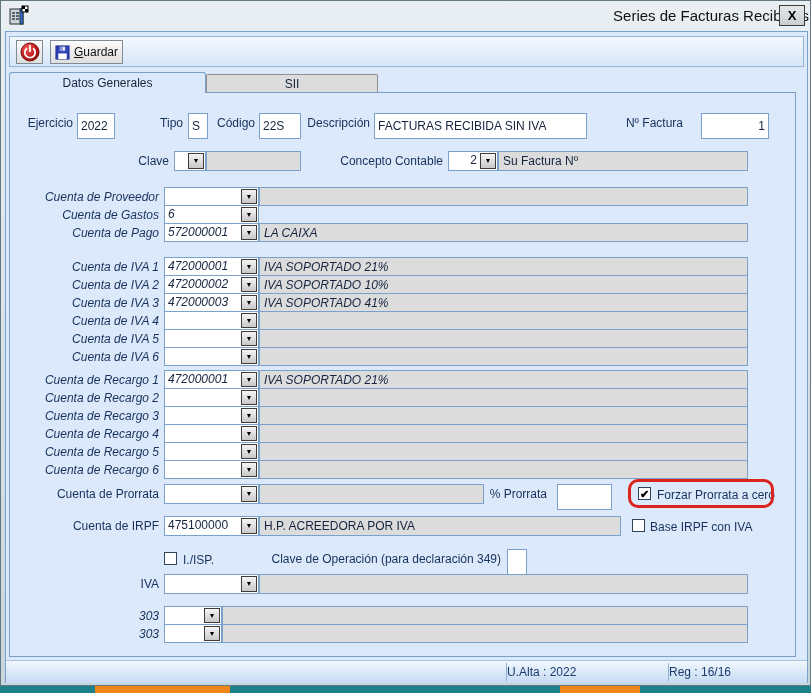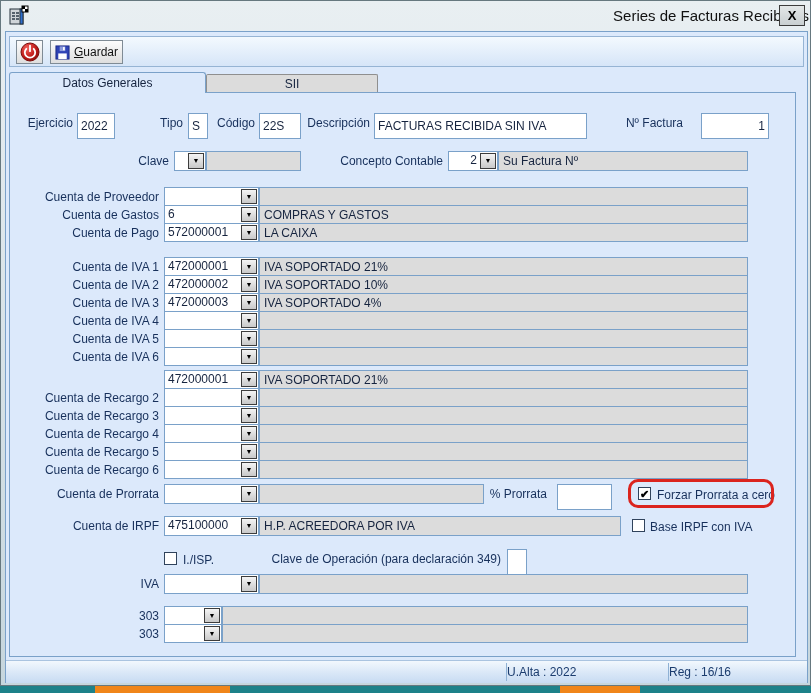--- a/index.html
+++ b/index.html
@@ -40,21 +40,21 @@
                 background:#dce9fb; border:1px solid #7aa1c9; border-bottom:none;
                 border-radius:3px 3px 0 0; z-index:3; }
   .tab-inactive { left:205px; top:73px; width:172px; height:19px; line-height:18px;
                   background:#dcdcdc; border:1px solid #8f8f8f; border-bottom:none;
                   border-radius:2px 2px 0 0; z-index:1; }
   .tabpage { position:absolute; left:8px; top:91px; width:787px; height:565px;
              background:#dce9fb; border:1px solid #7aa1c9; z-index:2; }
 
   
   .frow { position:absolute; left:0; width:657px; height:20px; z-index:4; }
-  .frow19 { height:19px; }
+  .frow19 { height:19px;font-style:italic; }
   .cell { position:absolute; top:0; height:100%; display:flex; align-items:center; }
   .lbl { justify-content:flex-end; font-size:12px; color:#17305b; white-space:nowrap; }
   .inp { background:#fff; border:1px solid #7aa1c9; font-size:12px; color:#16243f;
          padding:12px 3px; display:flex; align-items:center; overflow:hidden; white-space:nowrap; }
   .inp.ra { justify-content:flex-end; }
   .gray { background:#dcdcdc; border:1px solid #7aa1c9; font-size:12px; color:#16243f;
           padding:0 4px; display:flex; align-items:center; overflow:hidden; white-space:nowrap; }
   .combo { background:#fff; border:1px solid #7aa1c9; display:flex; align-items:stretch; cursor:pointer; }
   .combo-txt { flex:1; font-size:12px; color:#16243f; padding:1px 2px 0 3px;
                overflow:hidden; white-space:nowrap; }
@@ -177,21 +177,20 @@
         <span class="combo-btn"></span>
       </div>
       <div class="cell gray c-desc"></div>
     </div>
     <div class="frow frow19" style="top:204px">
       <div class="cell lbl c-lbl">Cuenta de Gastos</div>
       <div class="cell combo c-combo">
         <span class="combo-txt">6</span>
         <span class="combo-btn"></span>
       </div>
-      <div class="cell gray c-desc">COMPRAS Y GASTOS</div>
     </div>
     <div class="frow frow19" style="top:222px">
       <div class="cell lbl c-lbl">Cuenta de Pago</div>
       <div class="cell combo c-combo">
         <span class="combo-txt">572000001</span>
         <span class="combo-btn"></span>
       </div>
       <div class="cell gray c-desc">LA CAIXA</div>
     </div>
 
@@ -210,21 +209,21 @@
         <span class="combo-btn"></span>
       </div>
       <div class="cell gray c-desc">IVA SOPORTADO 10%</div>
     </div>
     <div class="frow frow19" style="top:292px">
       <div class="cell lbl c-lbl">Cuenta de IVA 3</div>
       <div class="cell combo c-combo">
         <span class="combo-txt">472000003</span>
         <span class="combo-btn"></span>
       </div>
-      <div class="cell gray c-desc">IVA SOPORTADO 4%</div>
+      <div class="cell gray c-desc">IVA SOPORTADO 41%</div>
     </div>
     <div class="frow frow19" style="top:310px">
       <div class="cell lbl c-lbl">Cuenta de IVA 4</div>
       <div class="cell combo c-combo">
         <span class="combo-txt"></span>
         <span class="combo-btn"></span>
       </div>
       <div class="cell gray c-desc"></div>
     </div>
     <div class="frow frow19" style="top:328px">
@@ -238,20 +237,21 @@
     <div class="frow frow19" style="top:346px">
       <div class="cell lbl c-lbl">Cuenta de IVA 6</div>
       <div class="cell combo c-combo">
         <span class="combo-txt"></span>
         <span class="combo-btn"></span>
       </div>
       <div class="cell gray c-desc"></div>
     </div>
 
     <div class="frow frow19" style="top:369px">
+      <div class="cell lbl c-lbl">Cuenta de Recargo 1</div>
       <div class="cell combo c-combo">
         <span class="combo-txt">472000001</span>
         <span class="combo-btn"></span>
       </div>
       <div class="cell gray c-desc">IVA SOPORTADO 21%</div>
     </div>
     <div class="frow frow19" style="top:387px">
       <div class="cell lbl c-lbl">Cuenta de Recargo 2</div>
       <div class="cell combo c-combo">
         <span class="combo-txt"></span>

